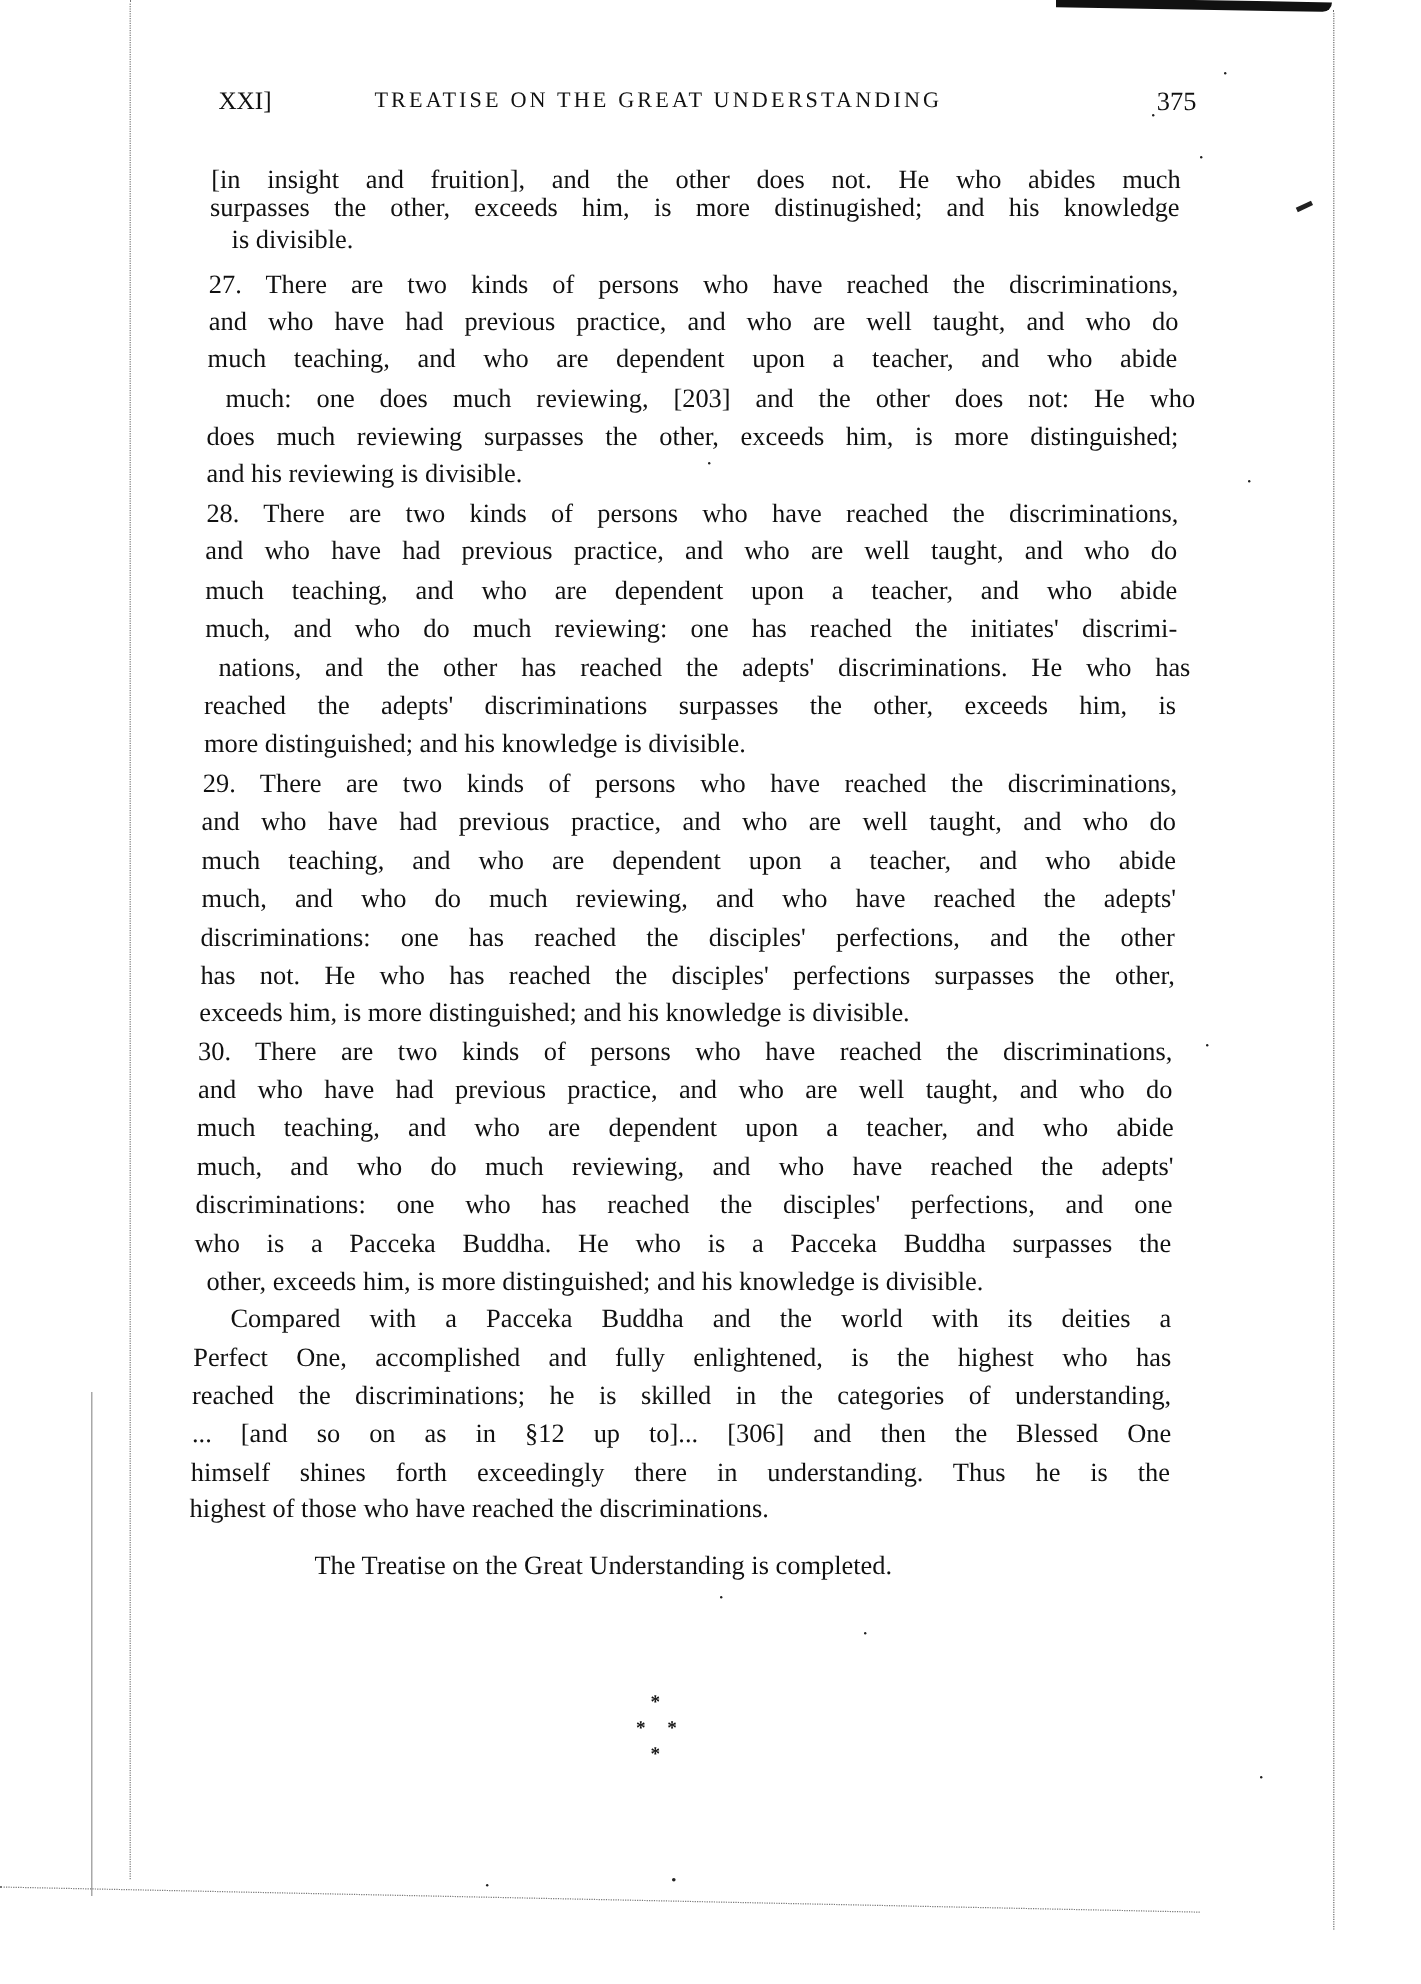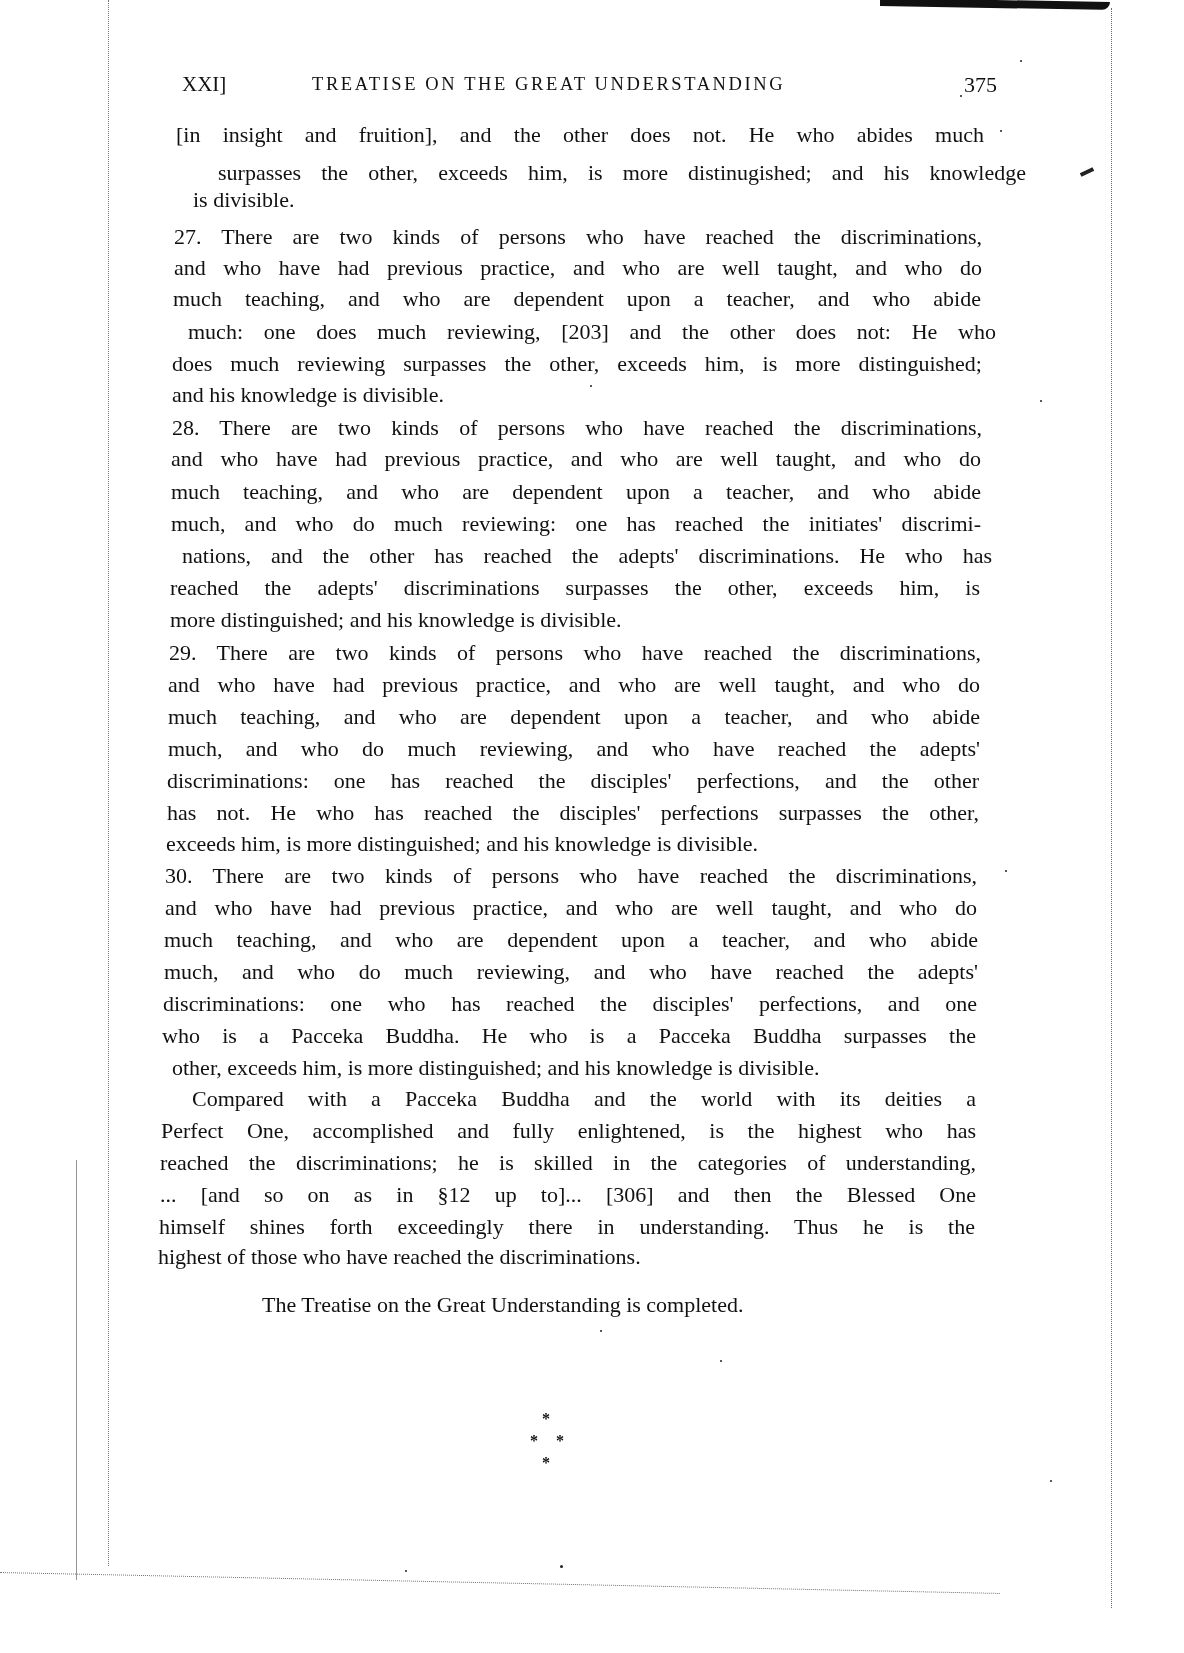--- a/index.html
+++ b/index.html
@@ -41,29 +41,29 @@
   <div class="bottom-dots"></div>
   <div class="margin-mark"></div>
 
   <div class="run-head">
     <span class="chap">XXI]</span>
     <span class="title">TREATISE ON THE GREAT UNDERSTANDING</span>
     <span class="pno">375</span>
   </div>
 
   <div id="body-text">
-      <div class="line" style="left: 176px; top: 121px; width: 808px;">[in insight and fruition], and the other does not. He who abides much</div>
-      <div class="line" style="left: 175px; top: 159px; width: 808px; margin-left: 43px;">surpasses the other, exceeds him, is more distinugished; and his knowledge</div>
+      <div class="line" style="left: 176px; top: 136px; width: 808px;">[in insight and fruition], and the other does not. He who abides much</div>
+      <div class="line" style="left: 175px; top: 159px; width: 808px;">surpasses the other, exceeds him, is more distinugished; and his knowledge</div>
       <div class="line last" style="left: 175px; top: 186px; width: 808px; margin-left: 18px;">is divisible.</div>
       <div class="line" style="left: 174px; top: 223px; width: 808px;">27.   There are two kinds of persons who have reached the discriminations,</div>
       <div class="line" style="left: 174px; top: 254px; width: 808px;">and who have had previous practice, and who are well taught, and who do</div>
       <div class="line" style="left: 173px; top: 285px; width: 808px;">much teaching, and who are dependent upon a teacher, and who abide</div>
       <div class="line" style="left: 188px; top: 318px; width: 808px;">much: one does much reviewing, [203] and the other does not: He who</div>
       <div class="line" style="left: 172px; top: 350px; width: 810px;">does much reviewing surpasses the other, exceeds him, is more distinguished;</div>
-      <div class="line last" style="left: 172px; top: 381px; width: 810px;">and his knowledge is divisible.</div>
+      <div class="line last" style="left: 172px; top: 381px; width: 810px;">and his reviewing is divisible.</div>
       <div class="line" style="left: 172px; top: 414px; width: 810px;">28.   There are two kinds of persons who have reached the discriminations,</div>
       <div class="line" style="left: 171px; top: 445px; width: 810px;">and who have had previous practice, and who are well taught, and who do</div>
       <div class="line" style="left: 171px; top: 478px; width: 810px;">much teaching, and who are dependent upon a teacher, and who abide</div>
       <div class="line" style="left: 171px; top: 510px; width: 810px;">much, and who do much reviewing: one has reached the initiates' discrimi-</div>
       <div class="line" style="left: 170px; top: 542px; width: 810px; margin-left: 12px;">nations, and the other has reached the adepts' discriminations. He who has</div>
       <div class="line" style="left: 170px; top: 574px; width: 810px;">reached the adepts' discriminations surpasses the other, exceeds him, is</div>
       <div class="line last" style="left: 170px; top: 606px; width: 810px;">more distinguished; and his knowledge is divisible.</div>
       <div class="line" style="left: 169px; top: 639px; width: 812px;">29.   There are two kinds of persons who have reached the discriminations,</div>
       <div class="line" style="left: 168px; top: 671px; width: 812px;">and who have had previous practice, and who are well taught, and who do</div>
       <div class="line" style="left: 168px; top: 703px; width: 812px;">much teaching, and who are dependent upon a teacher, and who abide</div>

